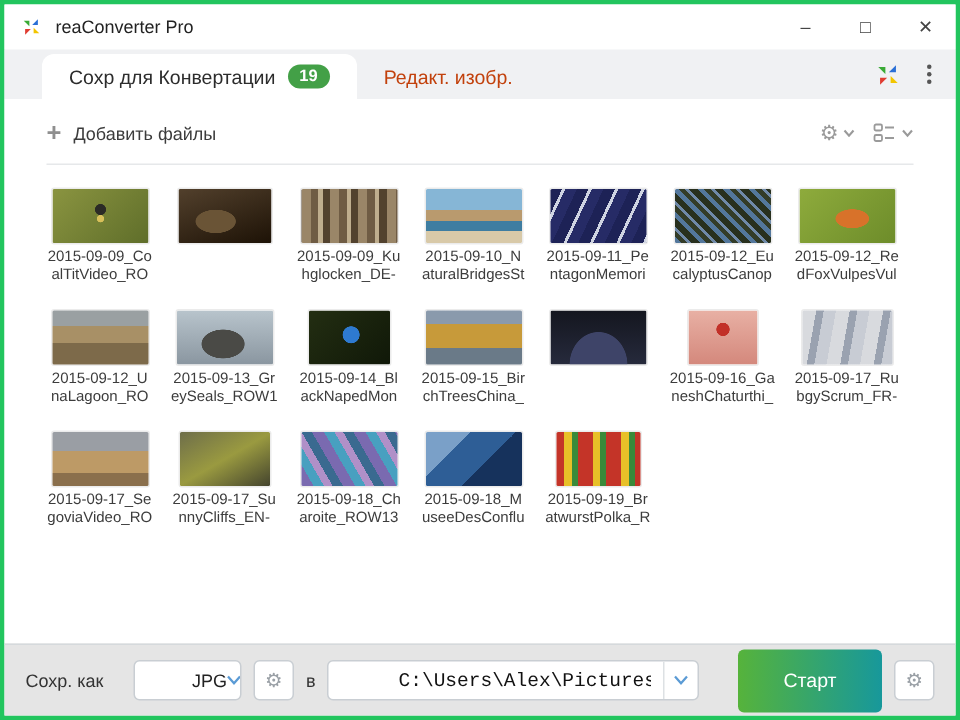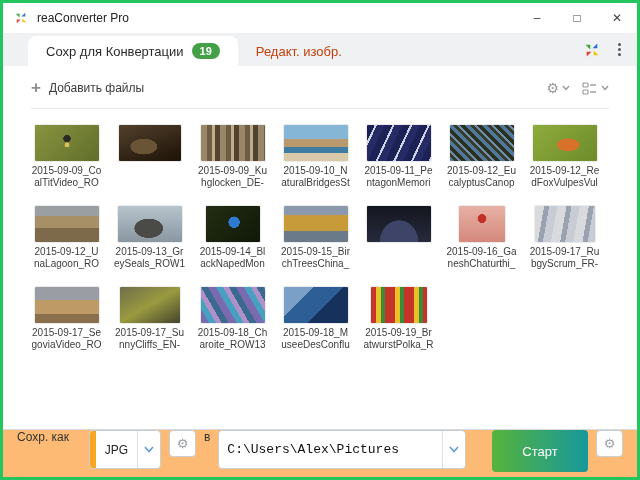--- a/index.html
+++ b/index.html
@@ -36,25 +36,25 @@
   .plus { color:#8f8f8f; font-size:17px; font-weight:bold; line-height:14px; }
   .toolbar-right { margin-left:auto; display:flex; align-items:center; gap:12px; }
   .tool-drop { display:flex; align-items:center; gap:3px; color:#9a9a9a; }
   .divider { height:1px; background:#e6e8ea; margin:2px 28px 0 28px; }
   
   .grid { display:flex; flex-wrap:wrap; padding:16px 0 0 22px; }
   .tile { width:83px; margin-bottom:17px; display:flex; flex-direction:column; align-items:center; cursor:pointer; }
   .thumb { height:36px; border-radius:1px; box-shadow:0 0 0 1px rgba(0,0,0,.08); }
   .fname { margin-top:4px; font-size:10px; line-height:12px; color:#3c3c3c; text-align:center; }
   
-  .footer { flex:0 0 48px; background:#fdba74; border-top:1px solid #d5d9dc;
-    display:flex; padding:0 14px; gap:8px; }
+  .footer { flex:0 0 48px; background:#e5e5e5; border-top:1px solid #d5d9dc;
+    display:flex; align-items:center; padding:0 14px; gap:8px; }
   .f-label { font-size:12px; color:#333; }
-  .combo { background:#fff; border:1px solid #c9ced3; border-radius:4px; height:39px;
-    display:flex; align-items:center; overflow:hidden; }
+  .combo { background:#fff; border:1px solid #c9ced3; border-radius:4px; height:27px;
+    display:flex; align-items:center; overflow:hidden;padding-left:38px; }
   .fmt-combo { width:72px; margin-left:12px; }
   .fmt-stripe { width:6px; align-self:stretch; }
   .fmt-label { flex:1; text-align:center; font-size:12px; color:#222; }
   .combo-sep { width:1px; align-self:stretch; background:#dde1e4; }
   .chev-box { width:22px; display:flex; align-items:center; justify-content:center; }
   .gear-btn { width:27px; height:27px; background:#fff; border:1px solid #c9ced3; border-radius:4px;
     display:flex; align-items:center; justify-content:center; color:#9aa0a6; cursor:pointer; }
   .path-combo { flex:1; }
   .path-input { flex:1; border:none; outline:none; font-size:13px; color:#111;
     padding:0 8px; font-family:Liberation Mono, monospace; background:transparent; height:100%; }

